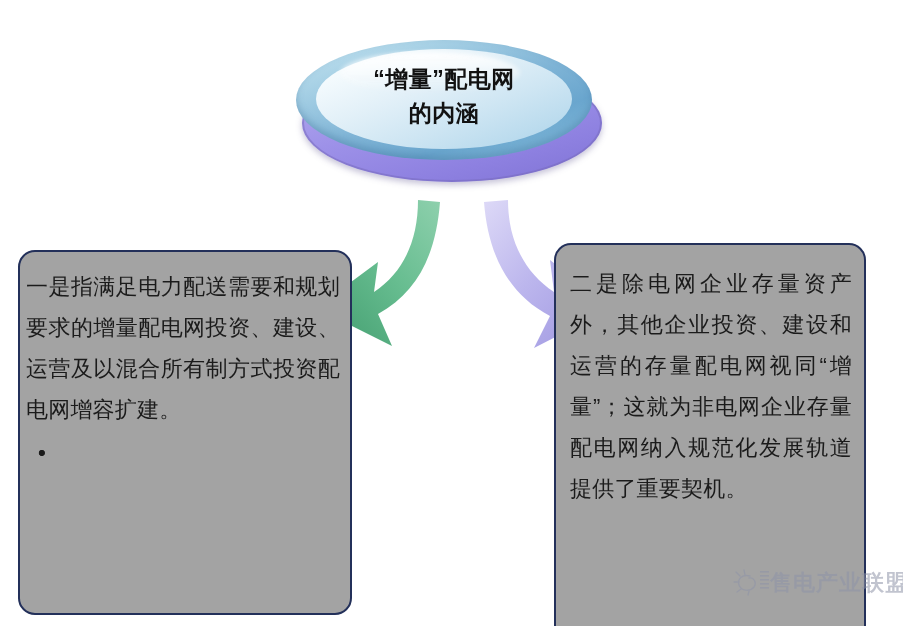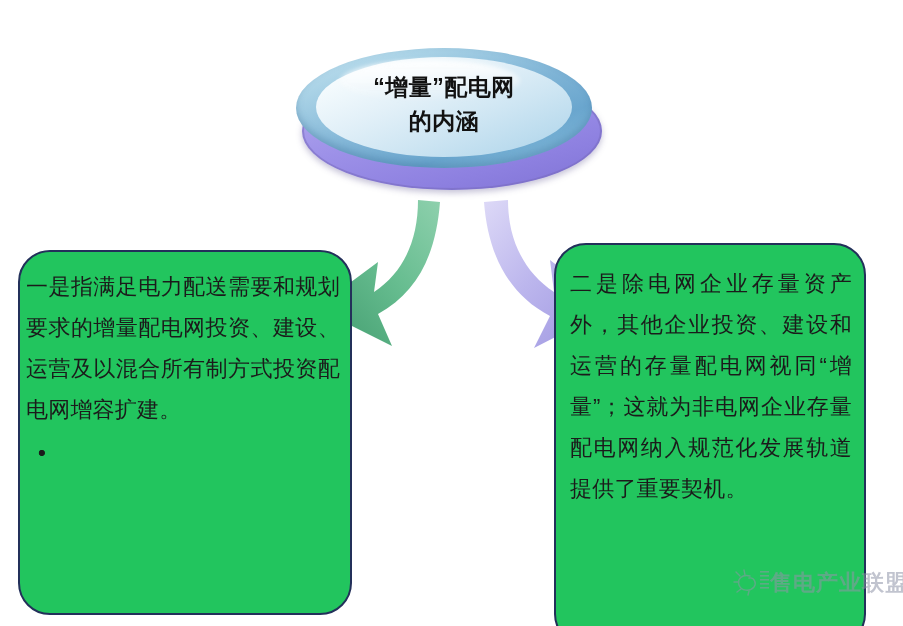--- a/index.html
+++ b/index.html
@@ -20,21 +20,21 @@
     width: 903px;
     height: 626px;
     background: #ffffff;
     overflow: hidden;
   }
 
   
   .disc-wrap {
     position: absolute;
     left: 296px;
-    top: 48px;
+    top: 40px;
     width: 312px;
     height: 142px;
   }
   .disc-base {
     position: absolute;
     left: 6px;
     top: 24px;
     width: 300px;
     height: 118px;
     border-radius: 50%;
@@ -99,23 +99,23 @@
     position: absolute;
     pointer-events: none;
   }
   #green-arrow { left: 300px; top: 196px; width: 150px; height: 156px; }
   #purple-arrow { left: 470px; top: 196px; width: 160px; height: 156px; }
 
   
   .card {
     position: absolute;
     box-sizing: border-box;
-    background: #22c55e;
+    background: #a3a3a3;
     border: 2px solid #23305a;
-    border-radius: 32px;
+    border-radius: 17px;
   }
   #card-left {
     left: 18px;
     top: 250px;
     width: 334px;
     height: 365px;
   }
   #card-right {
     left: 554px;
     top: 243px;

